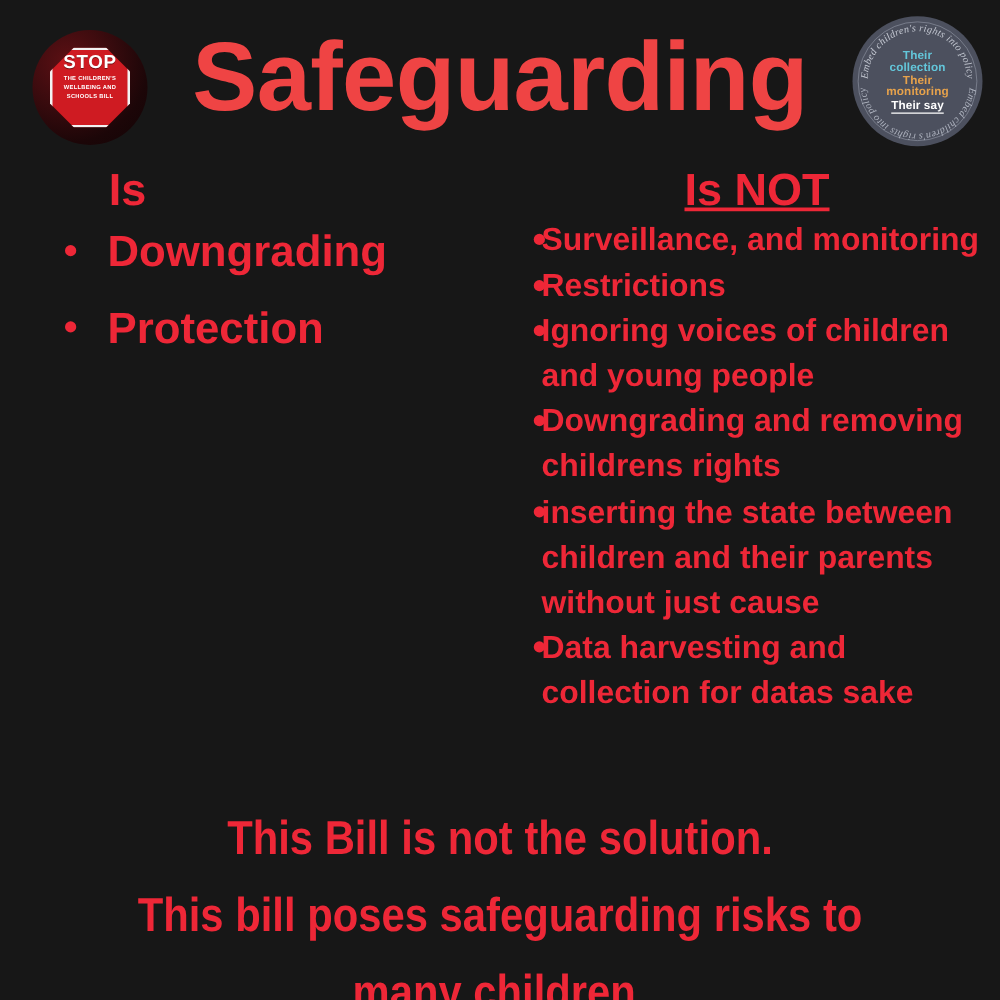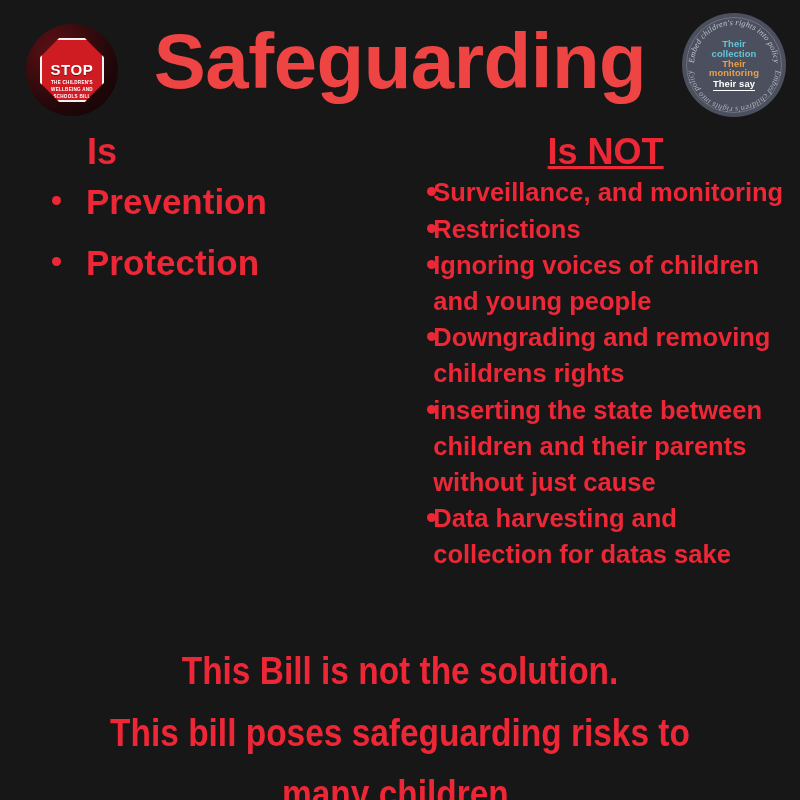--- a/index.html
+++ b/index.html
@@ -33,21 +33,21 @@
   }
   .stop-octagon {
     width: 64px;
     height: 64px;
     background: #cf1b22;
     border: 2.5px solid #f2f2f2;
     clip-path: polygon(30% 0%, 70% 0%, 100% 30%, 100% 70%, 70% 100%, 30% 100%, 0% 70%, 0% 30%);
     display: flex;
     flex-direction: column;
     align-items: center;
-    justify-content: flex-end;
+    justify-content: flex-start;
     box-sizing: border-box;
     padding-top: 2px;
   }
   .stop-word {
     color: #ffffff;
     font-weight: 700;
     font-size: 15px;
     letter-spacing: 0.6px;
     line-height: 1;
     margin-bottom: 2px;
@@ -223,21 +223,21 @@
     </div>
   </div>
 
   <div class="title">Safeguarding</div>
 
   <div class="cols">
 
     <div class="col col-left">
       <div class="col-head">Is</div>
       <ul class="blist left-list">
-        <li>Prevention</li>
+        <li>Downgrading</li>
         <li>Protection</li>
       </ul>
     </div>
 
     <div class="col col-right">
       <div class="col-head">Is NOT</div>
       <ul class="blist right-list">
         <li>Surveillance, and monitoring</li>
         <li>Restrictions</li>
         <li>Ignoring voices of children and young people</li>

